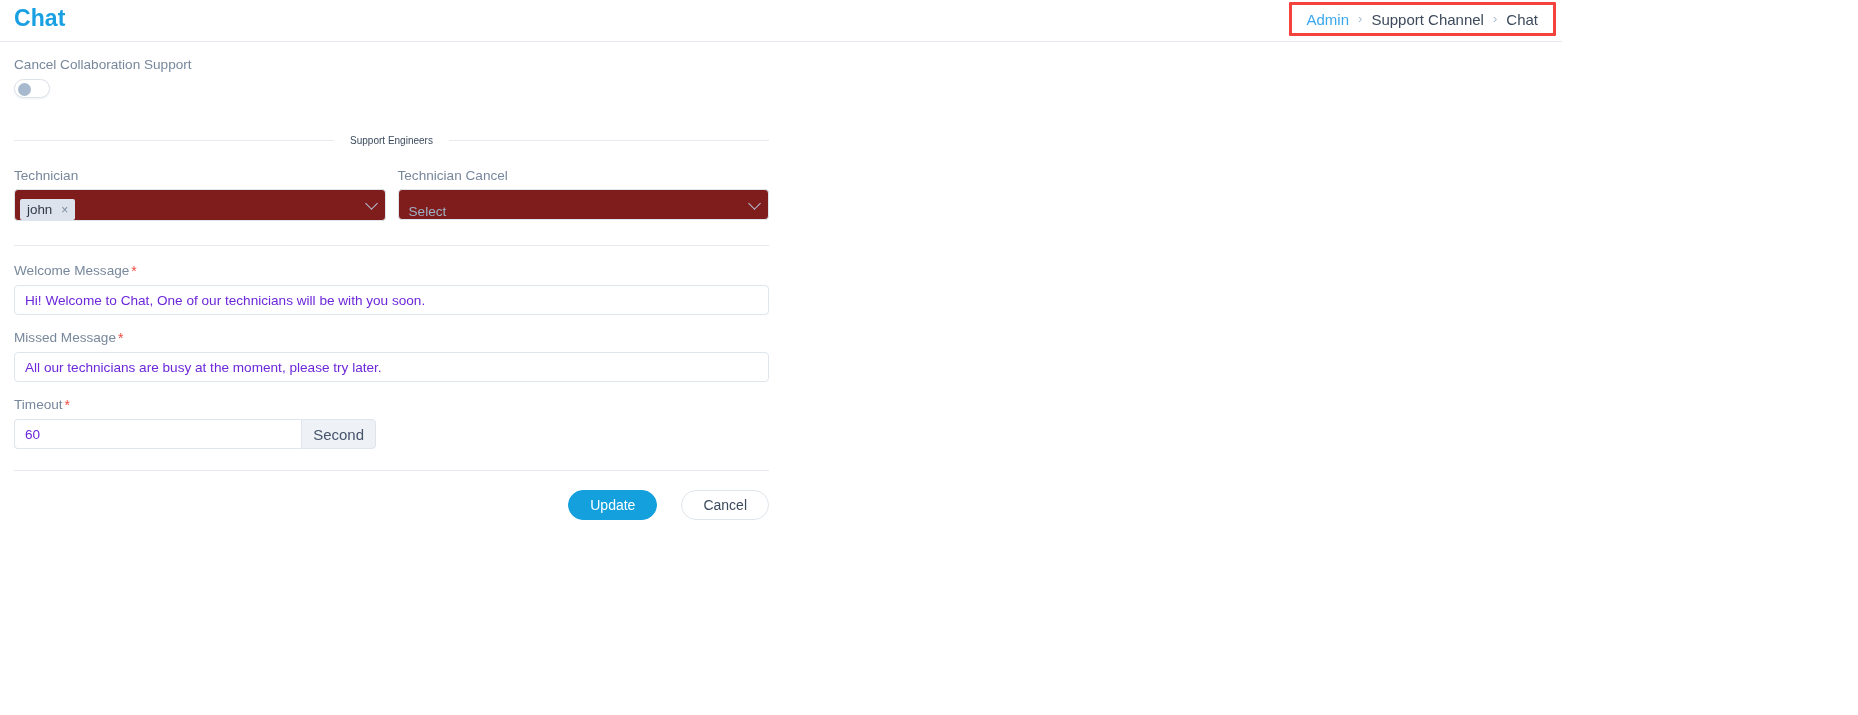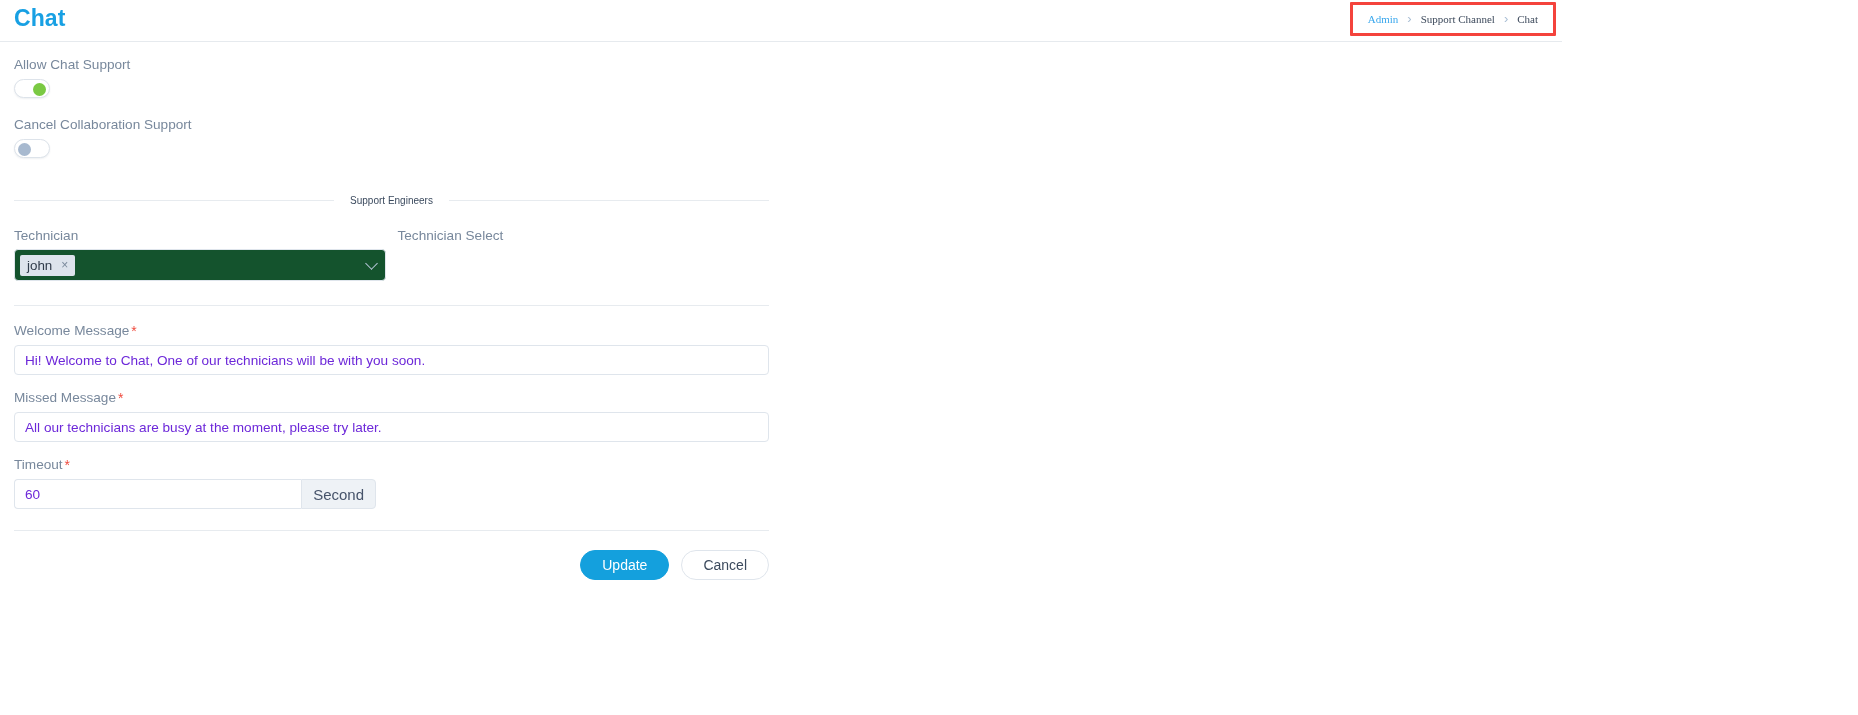--- a/index.html
+++ b/index.html
@@ -38,25 +38,24 @@
     right: 6px;
     top: 2px;
     height: 34px;
     display: flex;
     align-items: center;
     padding: 0 6px;
     border: 3px solid #f4433c;
     border-radius: 1px;
   }
   .crumb {
-    font-size: 11px;
+    font-size: 15px;
     color: #3d4a5c;
     padding: 0 9px;
     white-space: nowrap;
-    font-family: Liberation Serif, serif;
   }
   .crumb.link { color: #39a7ed; }
   .crumb-sep {
     color: #a8bdd4;
     font-size: 13px;
     line-height: 1;
     transform: translateY(-1px);
   }
 
   
@@ -122,23 +121,23 @@
     gap: 12px;
     width: 755px;
   }
   .col { flex: 1; min-width: 0; }
 
   .select-box {
     position: relative;
     height: 31px;
     border: 1px solid #dfe5ec;
     border-radius: 4px;
-    background: #14532d;
-    display: flex;
-    align-items: center;
+    background: #7f1d1d;
+    display: flex;
+    align-items: flex-end;
     padding: 0 26px 0 5px;
     cursor: pointer;
   }
   .select-box.tall { height: 32px; }
   .chip {
     display: inline-flex;
     align-items: center;
     gap: 9px;
     background: #dde3ec;
     border-radius: 2px;
@@ -217,21 +216,21 @@
   .footer-rule {
     height: 1px;
     background: #e7ebef;
     width: 755px;
     margin: 21px 0 0 0;
   }
   .actions {
     width: 755px;
     display: flex;
     justify-content: flex-end;
-    gap: 12px;
+    gap: 24px;
     padding-top: 19px;
   }
   .btn {
     font-family: "Liberation Sans", sans-serif;
     font-size: 14px;
     height: 30px;
     padding: 0 21px;
     border-radius: 16px;
     cursor: pointer;
     border: 1px solid transparent;
@@ -259,26 +258,20 @@
       <span class="crumb link">Admin</span>
       <span class="crumb-sep">›</span>
       <span class="crumb">Support Channel</span>
       <span class="crumb-sep">›</span>
       <span class="crumb">Chat</span>
     </div>
   </div>
 
   <div class="content">
 
-    <div class="toggle-block">
-      <span class="field-label">Allow Chat Support</span>
-      <div class="switch on">
-        <div class="knob"></div>
-      </div>
-    </div>
 
     <div class="toggle-block">
       <span class="field-label">Cancel Collaboration Support</span>
       <div class="switch off">
         <div class="knob"></div>
       </div>
     </div>
 
     <div class="section-head">
       <div class="rule"></div>
@@ -292,21 +285,25 @@
         <div class="select-box tall">
           <span class="chip">
             <span>john</span>
             <span class="x">×</span>
           </span>
           <span class="chevron"></span>
         </div>
       </div>
 
       <div class="col">
-        <span class="field-label">Technician Select</span>
+        <span class="field-label">Technician Cancel</span>
+        <div class="select-box">
+          <span class="select-placeholder">Select</span>
+          <span class="chevron"></span>
+        </div>
       </div>
     </div>
 
     <div class="hr-light"></div>
 
     <div class="field-group">
       <span class="field-label">
         <span>Welcome Message</span><span class="req">*</span>
       </span>
       <input class="text-input" value="Hi! Welcome to Chat, One of our technicians will be with you soon." style="">

